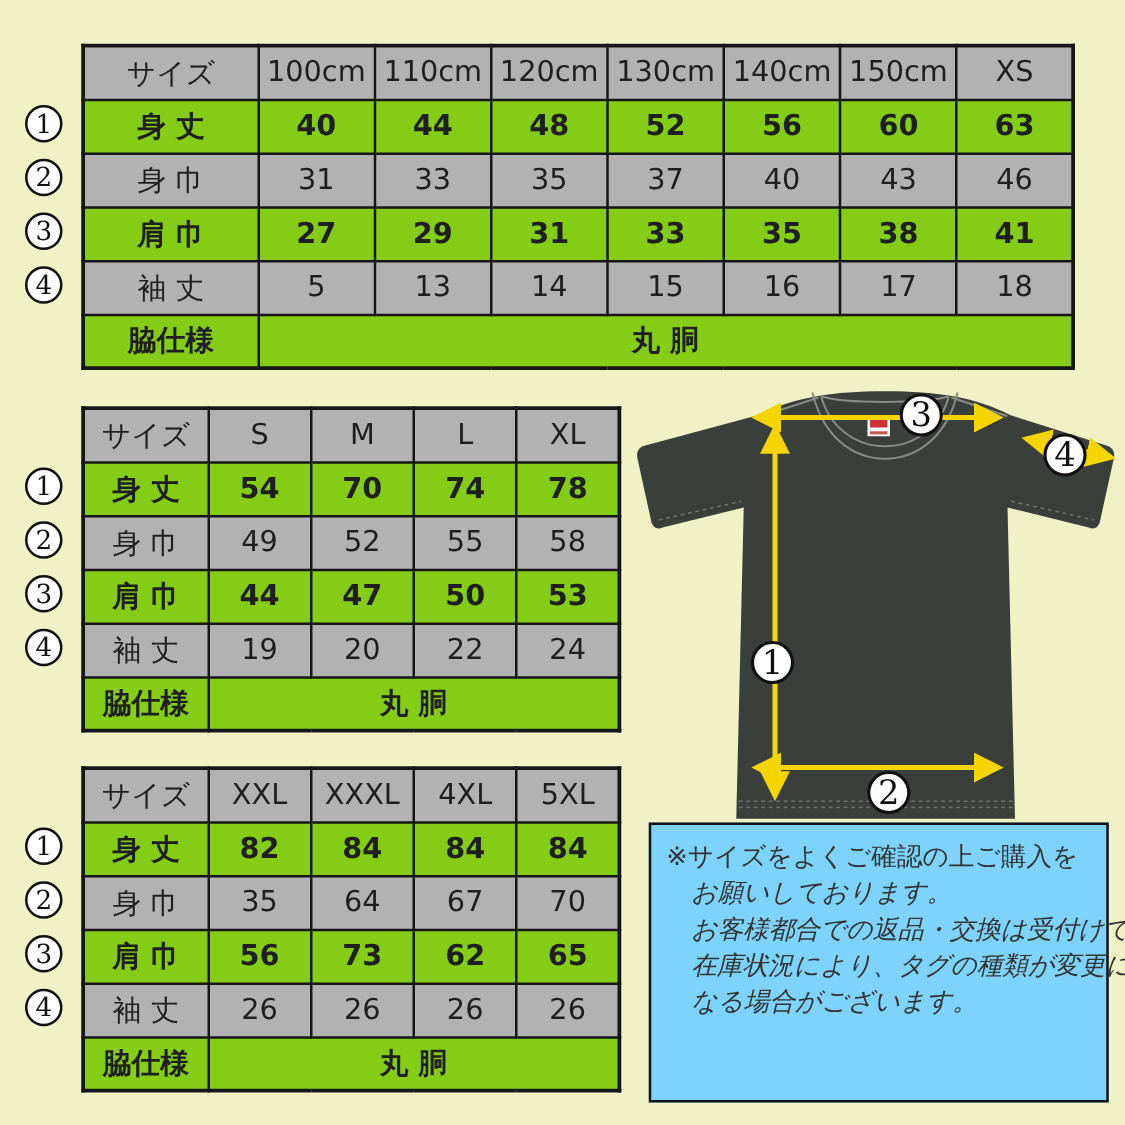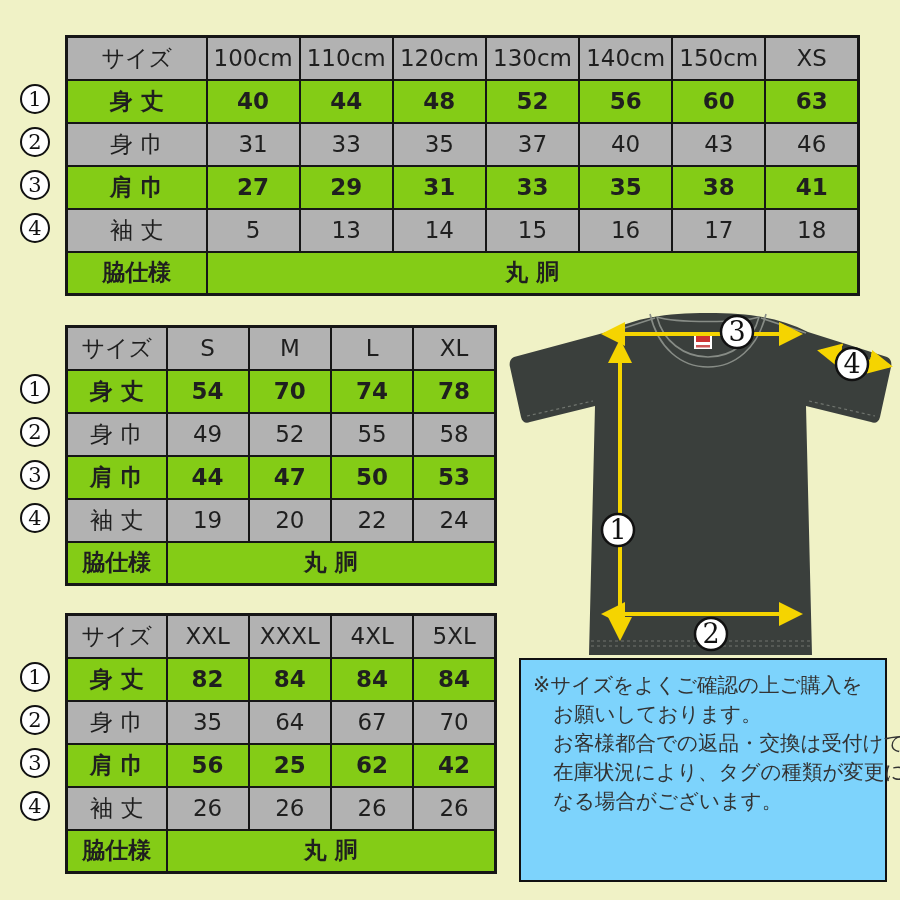--- a/index.html
+++ b/index.html
@@ -33,21 +33,21 @@
   }
   
   .notes{
     position:absolute;left:519px;top:658px;width:368px;height:224px;
     box-sizing:border-box;background:#7dd3fc;border:2px solid #111;
     padding:11px 8px 8px 12px;
   }
   .notes p{
     margin:0;font-size:20.5px;line-height:29px;color:#333;white-space:nowrap;
   }
-  .notes p.indent{padding-left:20px;}
+  .notes p.indent{padding-left:20px;font-style:italic;}
   
   .diagram{position:absolute;left:505px;top:305px;width:395px;height:360px;}
   .circ-num{
     font-family:"DejaVu Serif","Liberation Serif",serif;
     font-size:27px;fill:#111;text-anchor:middle;
   }
 </style>
 </head>
 <body>
 
@@ -199,23 +199,23 @@
     <tr class="gray">
       <th>身 巾</th>
       <td>35</td>
       <td>64</td>
       <td>67</td>
       <td>70</td>
     </tr>
     <tr class="white">
       <th>肩 巾</th>
       <td>56</td>
-      <td>25</td>
+      <td>73</td>
       <td>62</td>
-      <td>42</td>
+      <td>65</td>
     </tr>
     <tr class="gray">
       <th>袖 丈</th>
       <td>26</td>
       <td>26</td>
       <td>26</td>
       <td>26</td>
     </tr>
     <tr class="white">
       <th>脇仕様</th>

